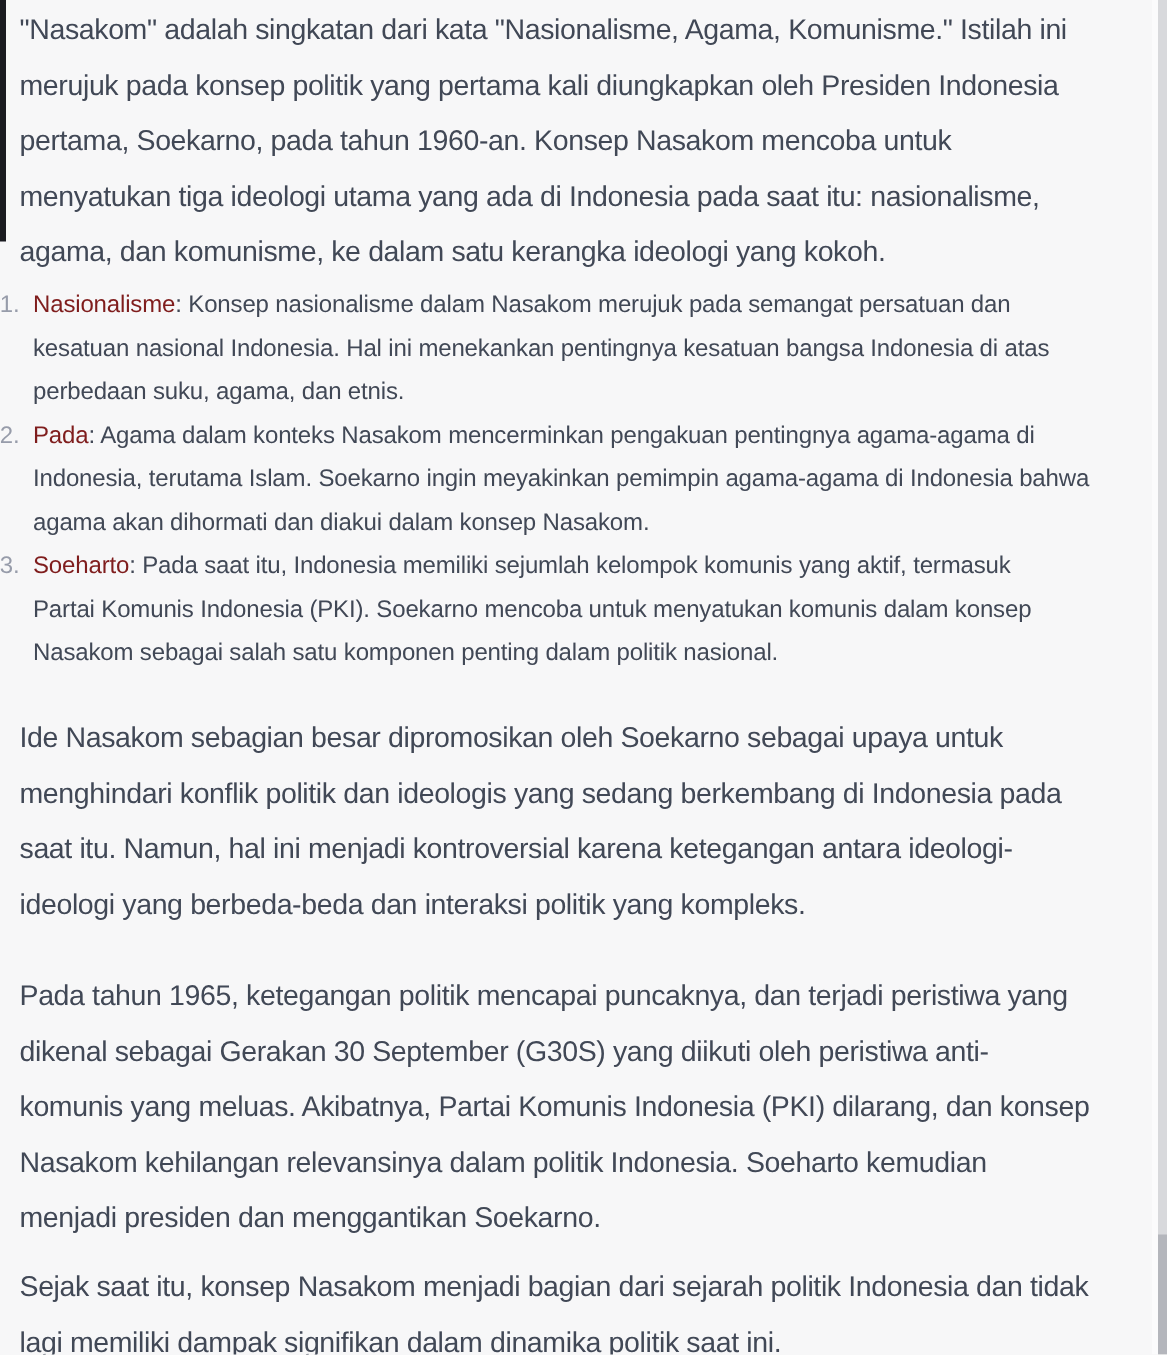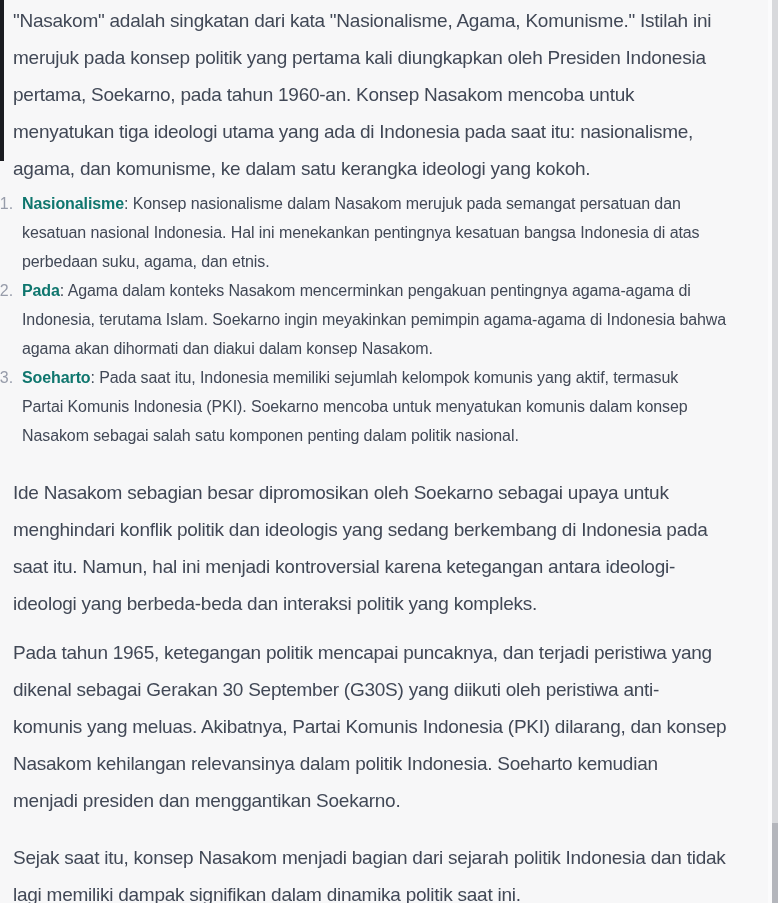--- a/index.html
+++ b/index.html
@@ -20,22 +20,22 @@
     color: #414856;
   }
   .para {
     font-size: 19px;
     line-height: 37px;
     letter-spacing: -0.25px;
     margin: 0;
     white-space: pre-line;
   }
   #p-intro { margin-bottom: 2px; }
-  #p-promote { margin-bottom: 12px; }
-  #p-1965 { margin-bottom: 20px; }
+  #p-promote { margin-bottom: 24px; }
+  #p-1965 { margin-bottom: 9px; }
   #p-since { margin-bottom: 0; }
   ol.nasakom-list {
     list-style: none;
     margin: 0 0 24px 0;
     padding: 0 0 0 9px;
     font-size: 16px;
     line-height: 29px;
     letter-spacing: -0.1px;
   }
   ol.nasakom-list li {
@@ -44,22 +44,22 @@
   }
   .li-marker {
     position: absolute;
     left: -26px;
     top: 0;
     width: 17px;
     text-align: right;
     color: #979caa;
   }
   .li-term {
-    font-weight: 700;
-    color: #0f766e;
+    font-weight: 400;
+    color: #7f1d1d;
   }
   .li-rest { white-space: pre-line; }
   .left-strip {
     position: absolute;
     left: 0;
     top: 0;
     width: 4px;
     height: 161px;
     background: #1a1b20;
   }

